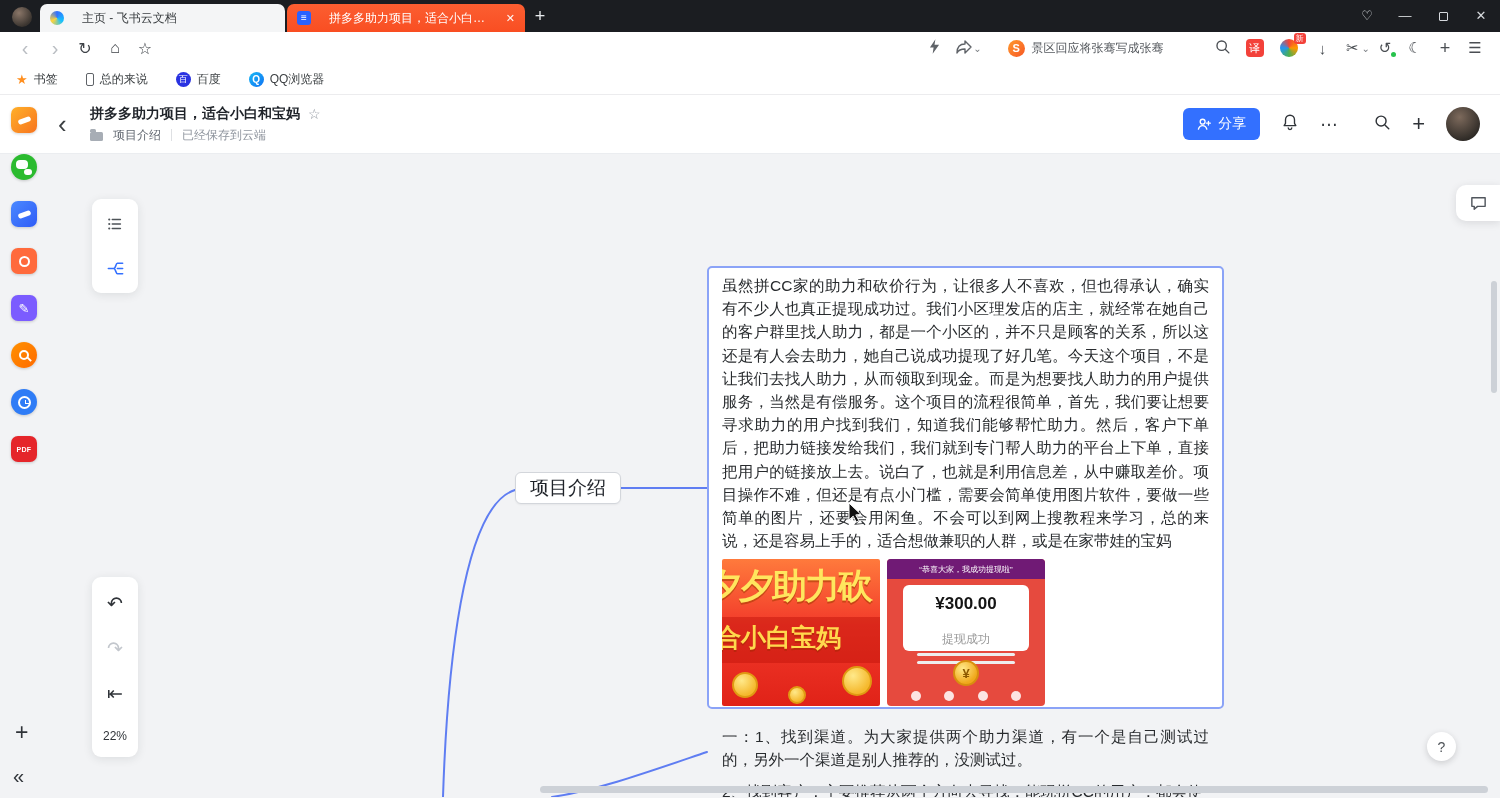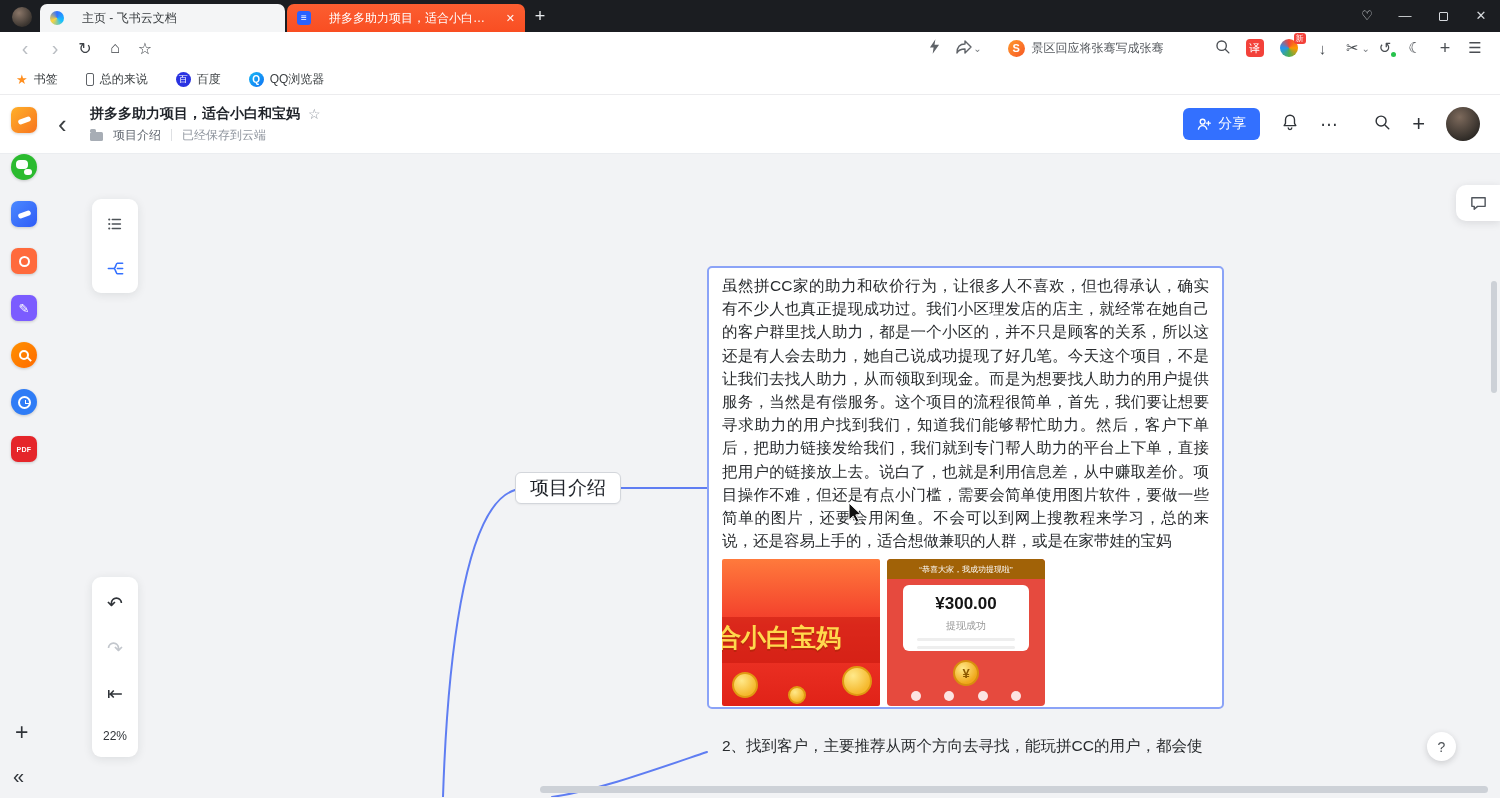--- a/index.html
+++ b/index.html
@@ -123,26 +123,26 @@
     background:linear-gradient(180deg,#ff7a3c 0%, #f23a2a 45%, #e02218 100%); }
   .promo-top { position:absolute; top:4px; left:-16px; font-size:35px; font-weight:800; color:#ffe65e;
     text-shadow:0 2px 0 rgba(160,60,0,.55); white-space:nowrap; letter-spacing:-2px; }
   .promo-band { position:absolute; top:58px; left:0; right:0; height:46px; background:rgba(190,18,8,.45); }
   .promo-bottom { position:absolute; top:62px; left:-6px; font-size:25px; font-weight:800; color:#ffd84d;
     white-space:nowrap; text-shadow:0 2px 0 rgba(160,40,0,.5); }
   .coin { position:absolute; border-radius:50%; border:2px solid #e09a12;
     background:radial-gradient(circle at 35% 30%, #ffe98a, #f5b92e 70%); }
 
   .cash-img { width:158px; height:147px; border-radius:4px; overflow:hidden; position:relative; background:#e64a3e; }
-  .cash-banner { height:20px; background:#a16207; color:#fff; font-size:8px; display:flex;
+  .cash-banner { height:20px; background:#701a75; color:#fff; font-size:8px; display:flex;
     align-items:center; justify-content:center; white-space:nowrap; overflow:hidden; }
   .cash-card { background:#fff; border-radius:6px; margin:6px 16px 0; height:66px; text-align:center;
     padding-top:9px; }
   .cash-amount { font-size:17px; font-weight:700; color:#141414; }
-  .cash-status { font-size:10px; color:#999; margin-top:5px; }
+  .cash-status { font-size:12px; color:#999; margin-top:17px; }
   .cash-lines div { height:3px; background:#eee; margin:5px 14px 0; border-radius:2px; }
   .cash-coin { position:absolute; left:50%; transform:translateX(-50%); top:101px; width:26px; height:26px;
     border-radius:50%; border:2px solid #d88f0e; color:#8c5a00; font-size:13px; font-weight:700;
     text-align:center; line-height:23px; background:radial-gradient(circle at 35% 30%, #ffe98a, #f0a81c 70%); }
   .cash-dockrow { position:absolute; bottom:5px; left:0; right:0; display:flex; justify-content:space-around; padding:0 12px; }
   .cash-dockrow span { width:10px; height:10px; border-radius:50%; background:rgba(255,255,255,.85); }
 
   .step-node { position:absolute; left:722px; top:571px; width:487px; font-size:15.5px;
     line-height:23.2px; color:#282b2e; z-index:2; }
   .step-p1 { text-align:justify; }
@@ -352,20 +352,21 @@
   </div>
 
   <div class="intro-node">
     <span>项目介绍</span>
   </div>
 
   <div class="main-node">
     <div class="main-text">虽然拼CC家的助力和砍价行为，让很多人不喜欢，但也得承认，确实有不少人也真正提现成功过。我们小区理发店的店主，就经常在她自己的客户群里找人助力，都是一个小区的，并不只是顾客的关系，所以这还是有人会去助力，她自己说成功提现了好几笔。今天这个项目，不是让我们去找人助力，从而领取到现金。而是为想要找人助力的用户提供服务，当然是有偿服务。这个项目的流程很简单，首先，我们要让想要寻求助力的用户找到我们，知道我们能够帮忙助力。然后，客户下单后，把助力链接发给我们，我们就到专门帮人助力的平台上下单，直接把用户的链接放上去。说白了，也就是利用信息差，从中赚取差价。项目操作不难，但还是有点小门槛，需要会简单使用图片软件，要做一些简单的图片，还要会用闲鱼。不会可以到网上搜教程来学习，总的来说，还是容易上手的，适合想做兼职的人群，或是在家带娃的宝妈</div>
     <div class="node-images">
       <div class="promo-img">
+        <div class="promo-top">夕夕助力砍</div>
         <div class="promo-band"></div>
         <div class="promo-bottom">合小白宝妈</div>
         <span class="coin" style="width:26px;height:26px;left:10px;bottom:8px;"></span>
         <span class="coin" style="width:18px;height:18px;left:66px;bottom:2px;"></span>
         <span class="coin" style="width:30px;height:30px;right:8px;bottom:10px;"></span>
       </div>
       <div class="cash-img">
         <div class="cash-banner">“恭喜大家，我成功提现啦”</div>
         <div class="cash-card">
           <div class="cash-amount">¥300.00</div>
@@ -380,20 +381,21 @@
             <span></span>
             <span></span>
             <span></span>
             <span></span>
           </div>
       </div>
     </div>
   </div>
 
   <div class="step-node">
+    <div class="step-p1">一：1、找到渠道。为大家提供两个助力渠道，有一个是自己测试过的，另外一个渠道是别人推荐的，没测试过。</div>
     <div class="step-p2">2、找到客户，主要推荐从两个方向去寻找，能玩拼CC的用户，都会使</div>
   </div>
 
   <div class="comment-btn">
     <svg width="19" height="19" viewBox="0 0 20 20">
         <path d="M3 4h14v9H9l-3.5 3v-3H3z" fill="none" stroke="#51565d" stroke-width="1.5" stroke-linejoin="round"></path>
       </svg>
   </div>
   <div class="help-btn">?</div>
   <div class="corner-plus">+</div>

